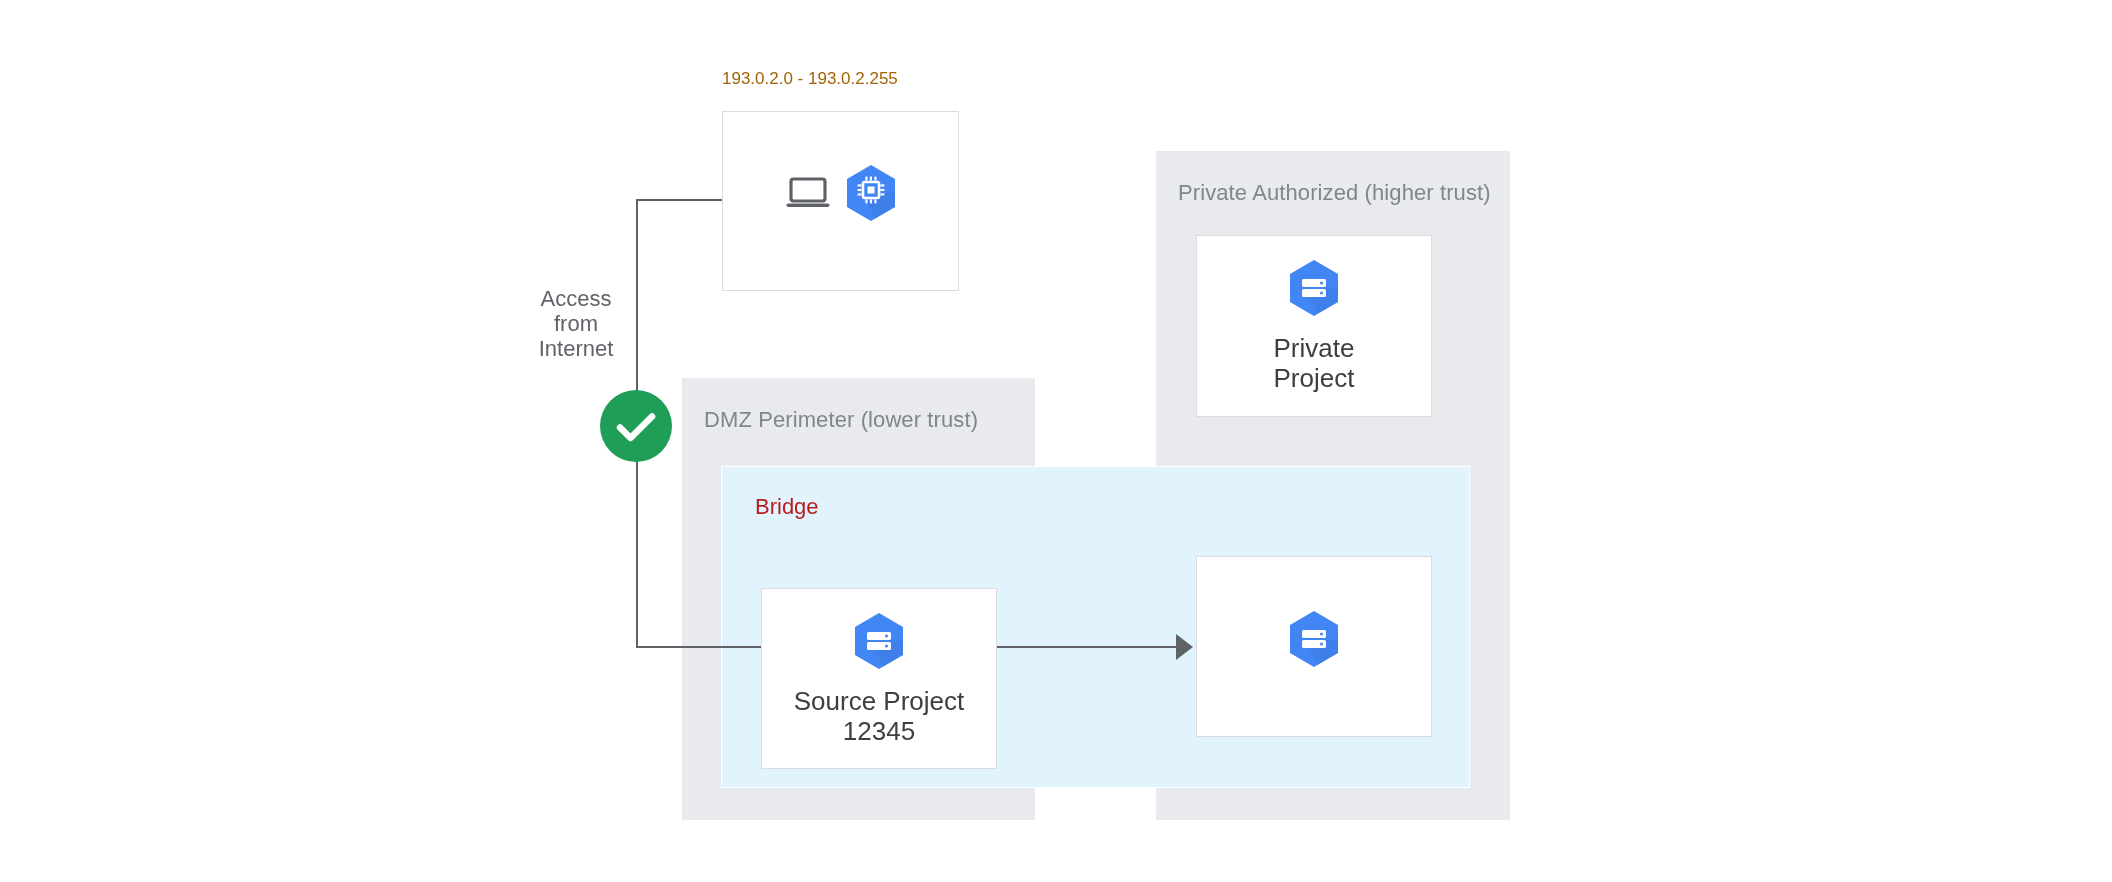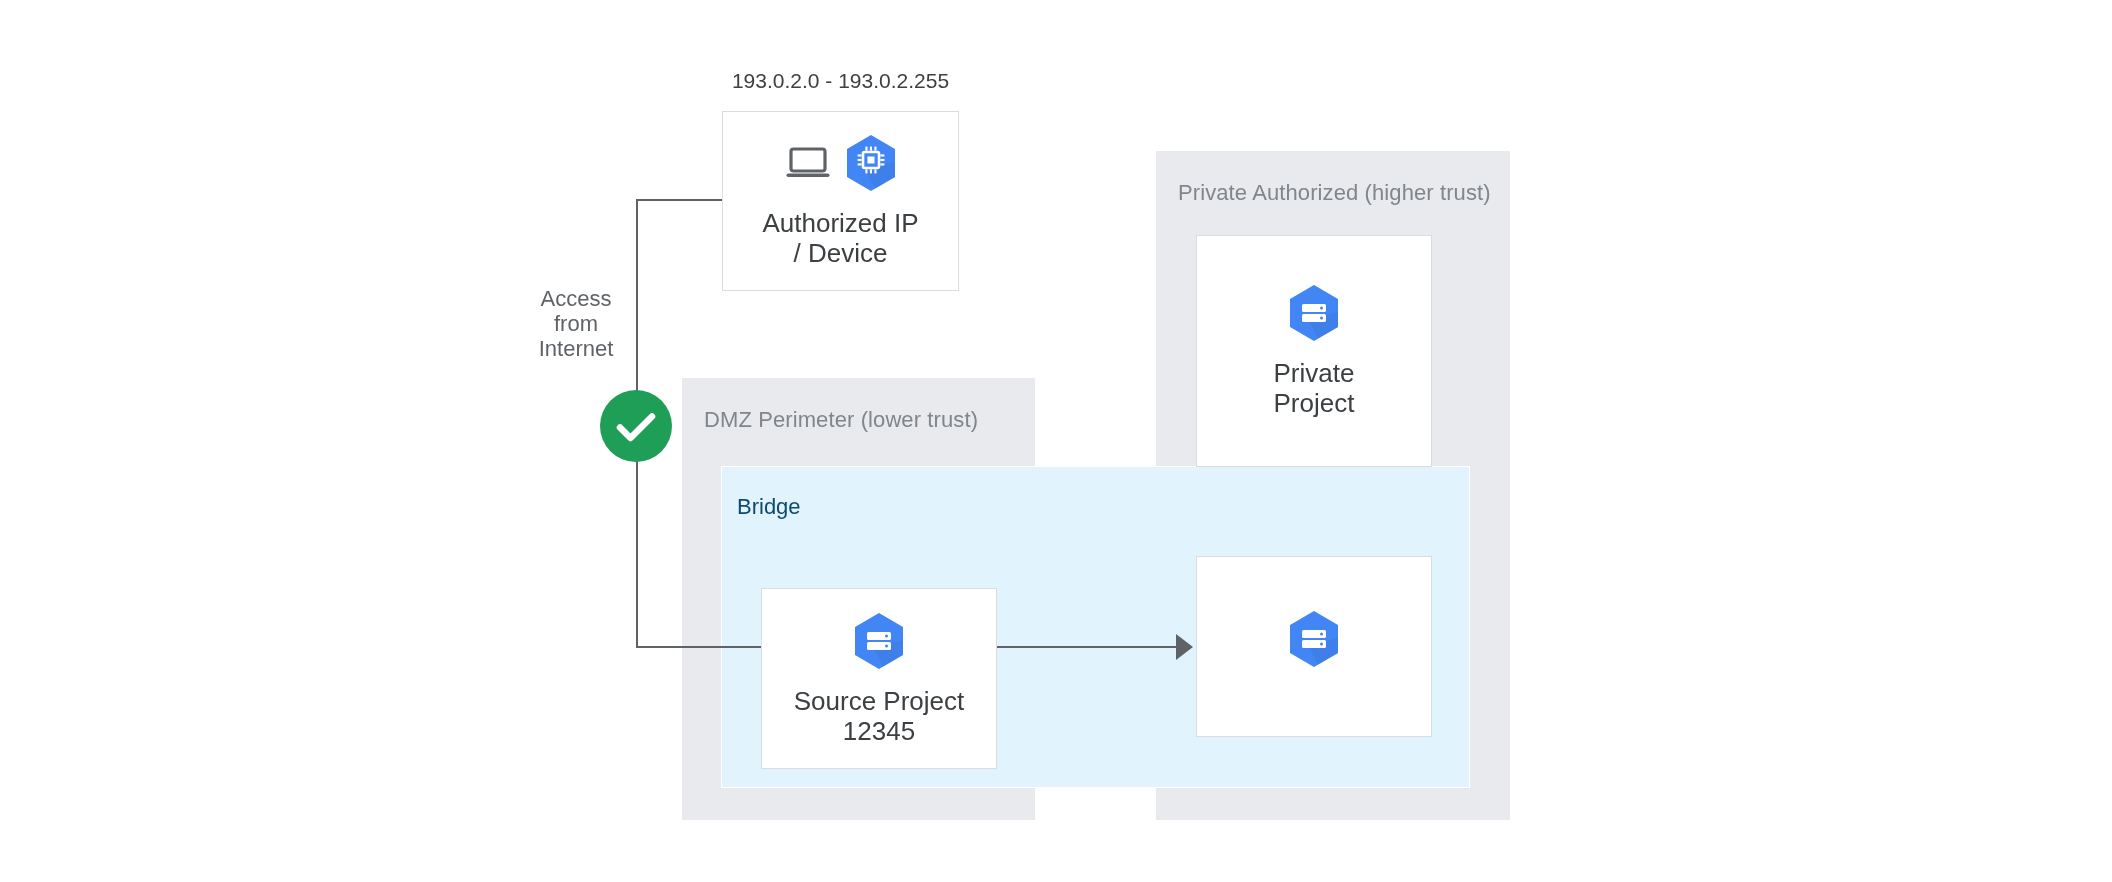--- a/index.html
+++ b/index.html
@@ -42,23 +42,23 @@
   #bridge {
     position: absolute;
     left: 721px; top: 466px;
     width: 749px; height: 322px;
     background: #e1f4fd;
     border: 1px solid #ffffff;
     box-sizing: border-box;
   }
   #bridge-label {
     position: absolute;
-    left: 737px; top: 494px;
+    left: 755px; top: 494px;
     font-size: 22px;
-    color: #0c4a6e;
+    color: #b91c1c;
     white-space: nowrap;
   }
 
   
   .line {
     position: absolute;
     background: #5f6368;
   }
   #line-h-top  { left: 636px; top: 199px;  width: 102px; height: 2px; }
   #line-v      { left: 636px; top: 199px;  width: 2px;   height: 449px; }
@@ -121,32 +121,32 @@
   }
   .node .node-label {
     font-size: 26px;
     line-height: 30px;
     color: #3c4043;
     text-align: center;
     white-space: pre-line;
   }
 
   #node-authorized { left: 722px;  top: 111px; width: 237px; height: 180px; }
-  #node-private    { left: 1196px; top: 235px; width: 236px; height: 232px; }
+  #node-private    { left: 1196px; top: 235px; width: 236px; height: 182px; }
   #node-source     { left: 761px;  top: 556px; width: 236px; height: 181px; margin-top: 32px; }
   #node-sink       { left: 1196px; top: 556px; width: 236px; height: 181px; }
 
   
   #ip-range-label {
     position: absolute;
     left: 722px; top: 69px;
     width: 237px;
-    text-align: center;
-    font-size: 21px;
-    color: #404040;
+    text-align: left;
+    font-size: 17px;
+    color: #a16207;
     white-space: nowrap;
   }
 
   .hex-icon { display: block; }
   .laptop-icon { display: block; }
 </style>
 </head>
 <body>
 
 <div id="stage">
@@ -202,22 +202,20 @@
             <rect x="12.6" y="20.4" width="4" height="2.1"></rect>
             <rect x="12.6" y="24.9" width="4" height="2.1"></rect>
             <rect x="12.6" y="29.4" width="4" height="2.1"></rect>
             <rect x="35.4" y="20.4" width="4" height="2.1"></rect>
             <rect x="35.4" y="24.9" width="4" height="2.1"></rect>
             <rect x="35.4" y="29.4" width="4" height="2.1"></rect>
           </g>
         </svg>
       </span>
     </div>
-    <div class="node-label">Authorized IP
-/ Device</div>
   </div>
 
   <div class="node" id="node-private">
     <div class="icon-row">
       <span>
         <svg class="hex-icon" width="52" height="58" viewBox="0 0 52 58" aria-hidden="true">
           <polygon points="26,1 50,15 50,43 26,57 2,43 2,15" fill="#4285f4"></polygon>
           <polygon points="50,28 50,43 30,54.6 20,35" fill="#3b77db" opacity="0.45"></polygon>
           <g fill="#ffffff">
             <rect x="14" y="20" width="24" height="8" rx="1.6"></rect>

